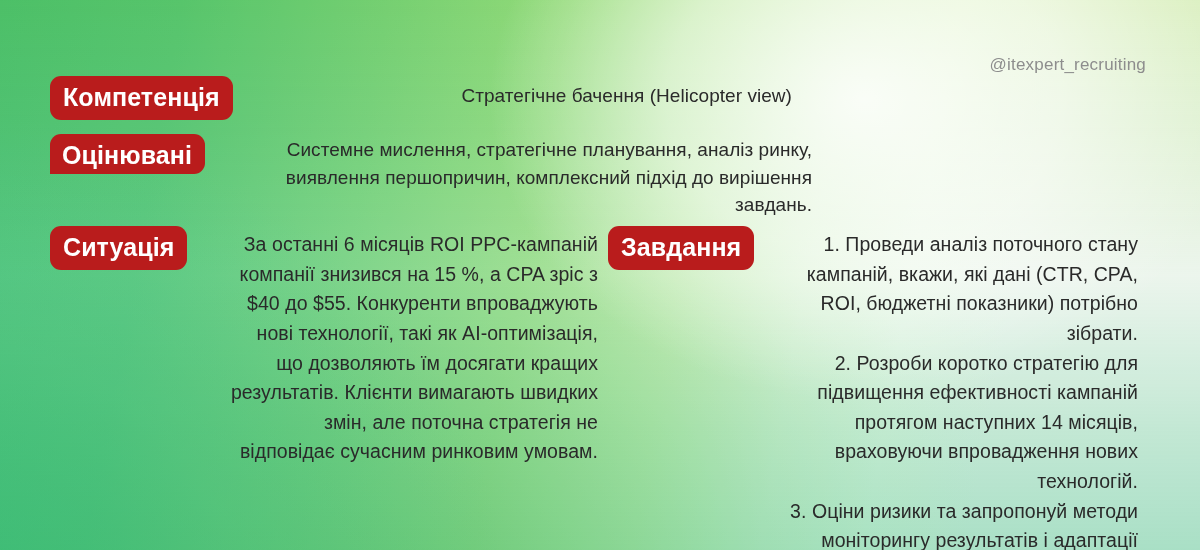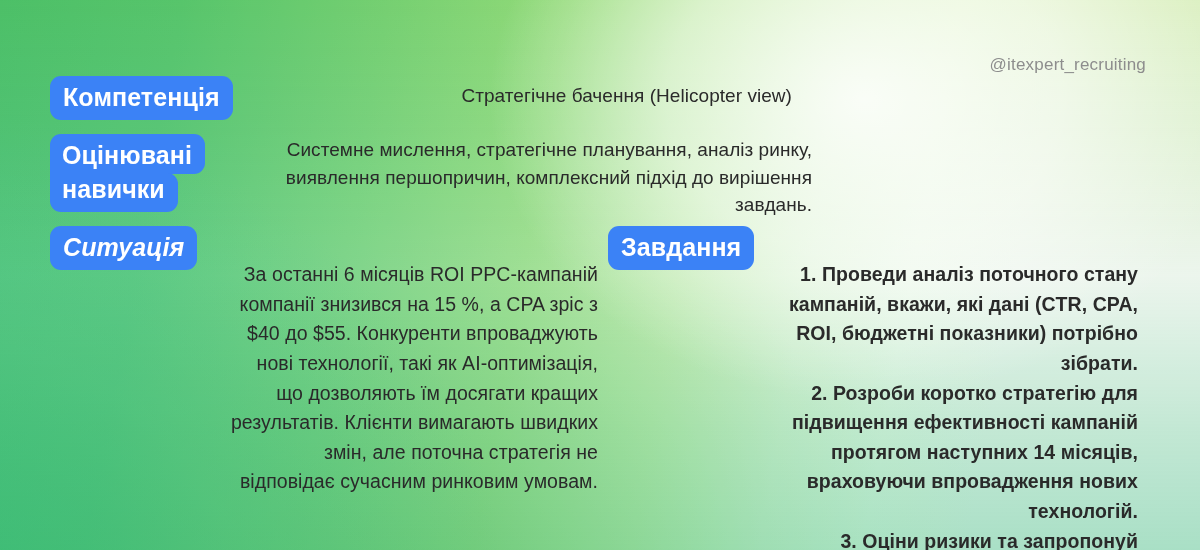--- a/index.html
+++ b/index.html
@@ -79,21 +79,21 @@
     top: 55px;
     font-size: 17px;
     letter-spacing: 0.2px;
     color: #8d8d8d;
     white-space: nowrap;
   }
 
   
   .badge {
     display: inline-block;
-    background: #3b82f6;
+    background: #b91c1c;
     color: #ffffff;
     font-weight: 700;
     font-size: 25px;
     line-height: 1;
     letter-spacing: 0.1px;
     border-radius: 11px;
     padding: 9px 13px 10px 13px;
     white-space: nowrap;
   }
   .badge-stack {
@@ -121,37 +121,36 @@
   .body-text {
     color: #2a2a2a;
     font-size: 19px;
     line-height: 1.46;
     letter-spacing: 0.05px;
     text-align: right;
   }
   .body-text.lg {
     font-size: 19.5px;
     line-height: 1.52;
-    margin-top: 30px;
   }
 
   
   .blk-competency-badge { position: absolute; left: 50px; top: 76px; }
   .blk-competency-text  { position: absolute; left: 232px; top: 82px; width: 560px; }
 
   .blk-skills-badge     { position: absolute; left: 50px; top: 134px; }
   .blk-skills-text      { position: absolute; left: 232px; top: 136px; width: 580px; }
 
-  .blk-situation-badge  { position: absolute; left: 50px; top: 226px; font-style: italic; }
+  .blk-situation-badge  { position: absolute; left: 50px; top: 226px; }
   .blk-situation-text   { position: absolute; left: 226px; top: 230px; width: 372px; }
 
   .blk-task-badge       { position: absolute; left: 608px; top: 226px; text-decoration: underline; }
   .blk-task-text        { position: absolute; left: 788px; top: 230px; width: 350px; }
 
-  .task-line { display: block; font-weight: bold; }
+  .task-line { display: block; }
 </style>
 </head>
 <body>
 
 <div id="card">
 
   <div class="bg-layer bg-base"></div>
   <div class="bg-layer bg-vert"></div>
   <div class="bg-layer bg-bloom"></div>
   <div class="bg-layer bg-corner"></div>
@@ -160,21 +159,20 @@
 
     <div class="handle">@itexpert_recruiting</div>
 
     <div class="blk-competency-badge">
       <span class="badge">Компетенція</span>
     </div>
     <div class="blk-competency-text body-text">Стратегічне бачення (Helicopter view)</div>
 
     <div class="blk-skills-badge badge-stack">
       <span class="badge badge-line1">Оцінювані</span>
-      <span class="badge badge-line2">навички</span>
     </div>
     <div class="blk-skills-text body-text">Системне мислення, стратегічне планування, аналіз ринку, виявлення першопричин, комплексний підхід до вирішення завдань.</div>
 
     <div class="blk-situation-badge">
       <span class="badge">Ситуація</span>
     </div>
     <div class="blk-situation-text body-text lg">За останні 6 місяців ROI PPC-кампаній компанії знизився на 15 %, а CPA зріс з $40 до $55. Конкуренти впроваджують нові технології, такі як AI-оптимізація, що дозволяють їм досягати кращих результатів. Клієнти вимагають швидких змін, але поточна стратегія не відповідає сучасним ринковим умовам.</div>
 
     <div class="blk-task-badge">
       <span class="badge">Завдання</span>

